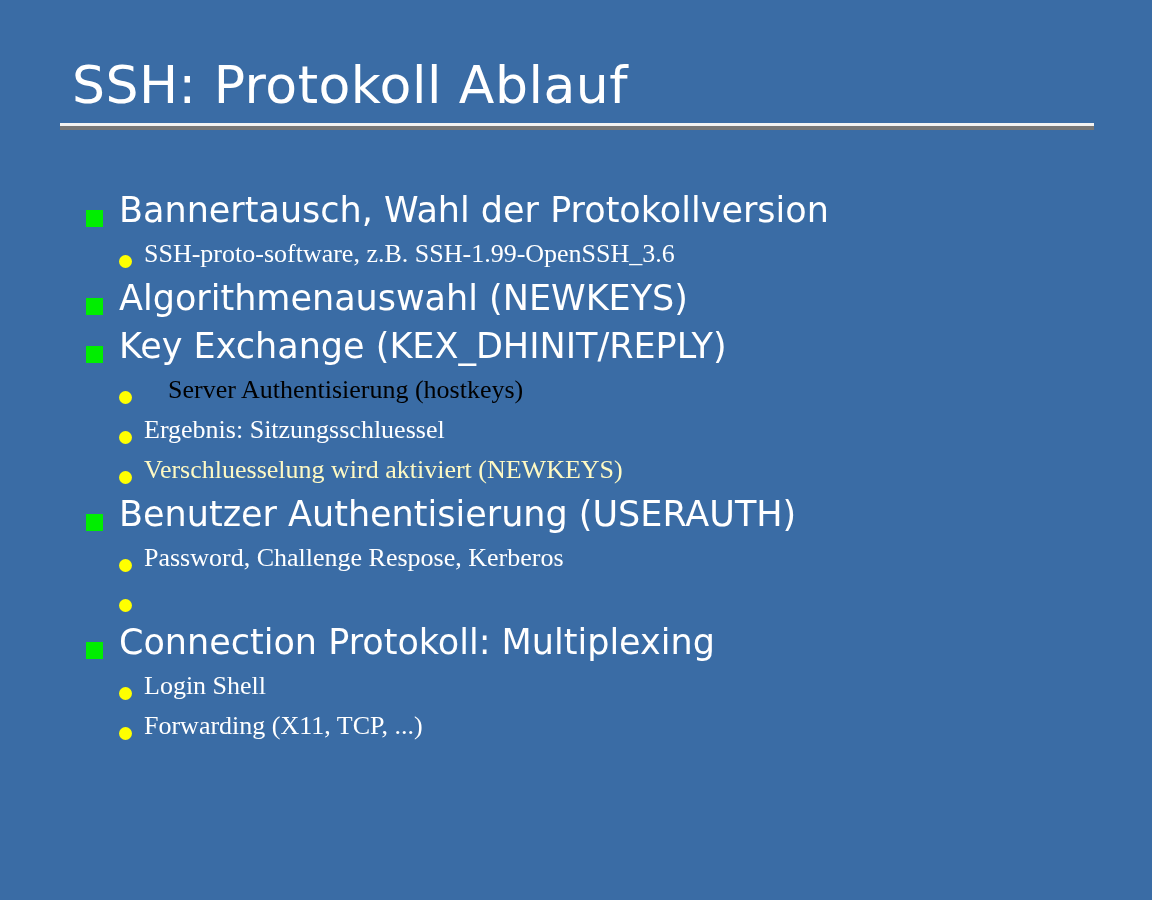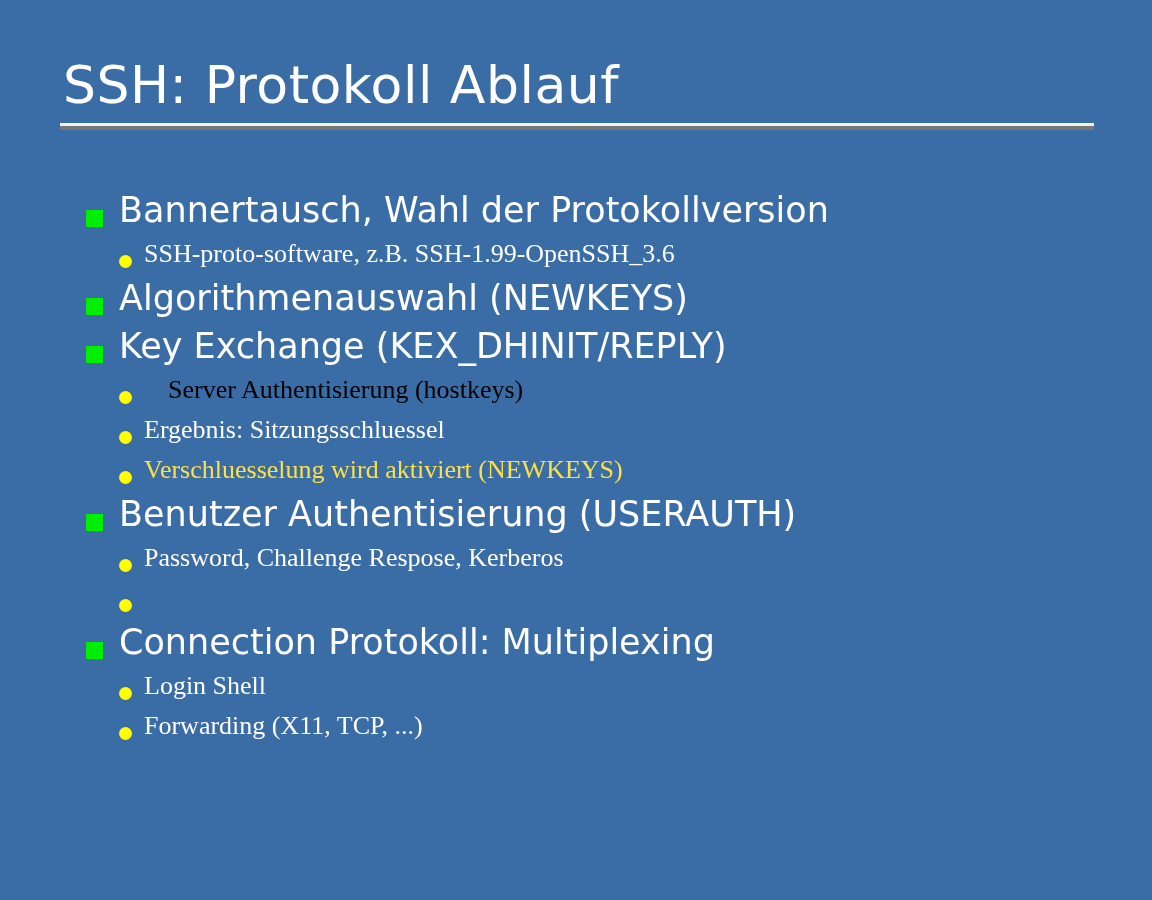--- a/index.html
+++ b/index.html
@@ -19,21 +19,21 @@
     position: relative;
     width: 1152px;
     height: 900px;
     background: #3a6ca5;
     box-sizing: border-box;
   }
 
   
   .title-block {
     position: absolute;
-    left: 63px;
+    left: 72px;
     top: 54px;
     width: 1034px;
   }
   .slide-title {
     color: #ffffff;
     font-family: "DejaVu Sans", sans-serif;
     font-size: 52px;
     font-weight: 400;
     line-height: 62px;
     letter-spacing: 0.5px;
@@ -155,21 +155,21 @@
       <div class="bullet-row level-2">
         <span class="marker" style="background: rgb(255, 255, 0);"></span>
         <span class="bullet-text" style="color: #000000; margin-left: 24px;">Server Authentisierung (hostkeys)</span>
       </div>
       <div class="bullet-row level-2">
         <span class="marker" style="background: rgb(255, 255, 0);"></span>
         <span class="bullet-text" style="color: rgb(255, 255, 255);">Ergebnis: Sitzungsschluessel</span>
       </div>
       <div class="bullet-row level-2">
         <span class="marker" style="background: rgb(255, 255, 0);"></span>
-        <span class="bullet-text" style="color: #fde047;">Verschluesselung wird aktiviert (NEWKEYS)</span>
+        <span class="bullet-text" style="color: #fef9c3;">Verschluesselung wird aktiviert (NEWKEYS)</span>
       </div>
       <div class="bullet-row level-1">
         <span class="marker" style="background: rgb(0, 238, 0);"></span>
         <span class="bullet-text" style="color: rgb(255, 255, 255);">Benutzer Authentisierung (USERAUTH)</span>
       </div>
       <div class="bullet-row level-2">
         <span class="marker" style="background: rgb(255, 255, 0);"></span>
         <span class="bullet-text" style="color: rgb(255, 255, 255);">Password, Challenge Respose, Kerberos</span>
       </div>
       <div class="bullet-row level-2">

